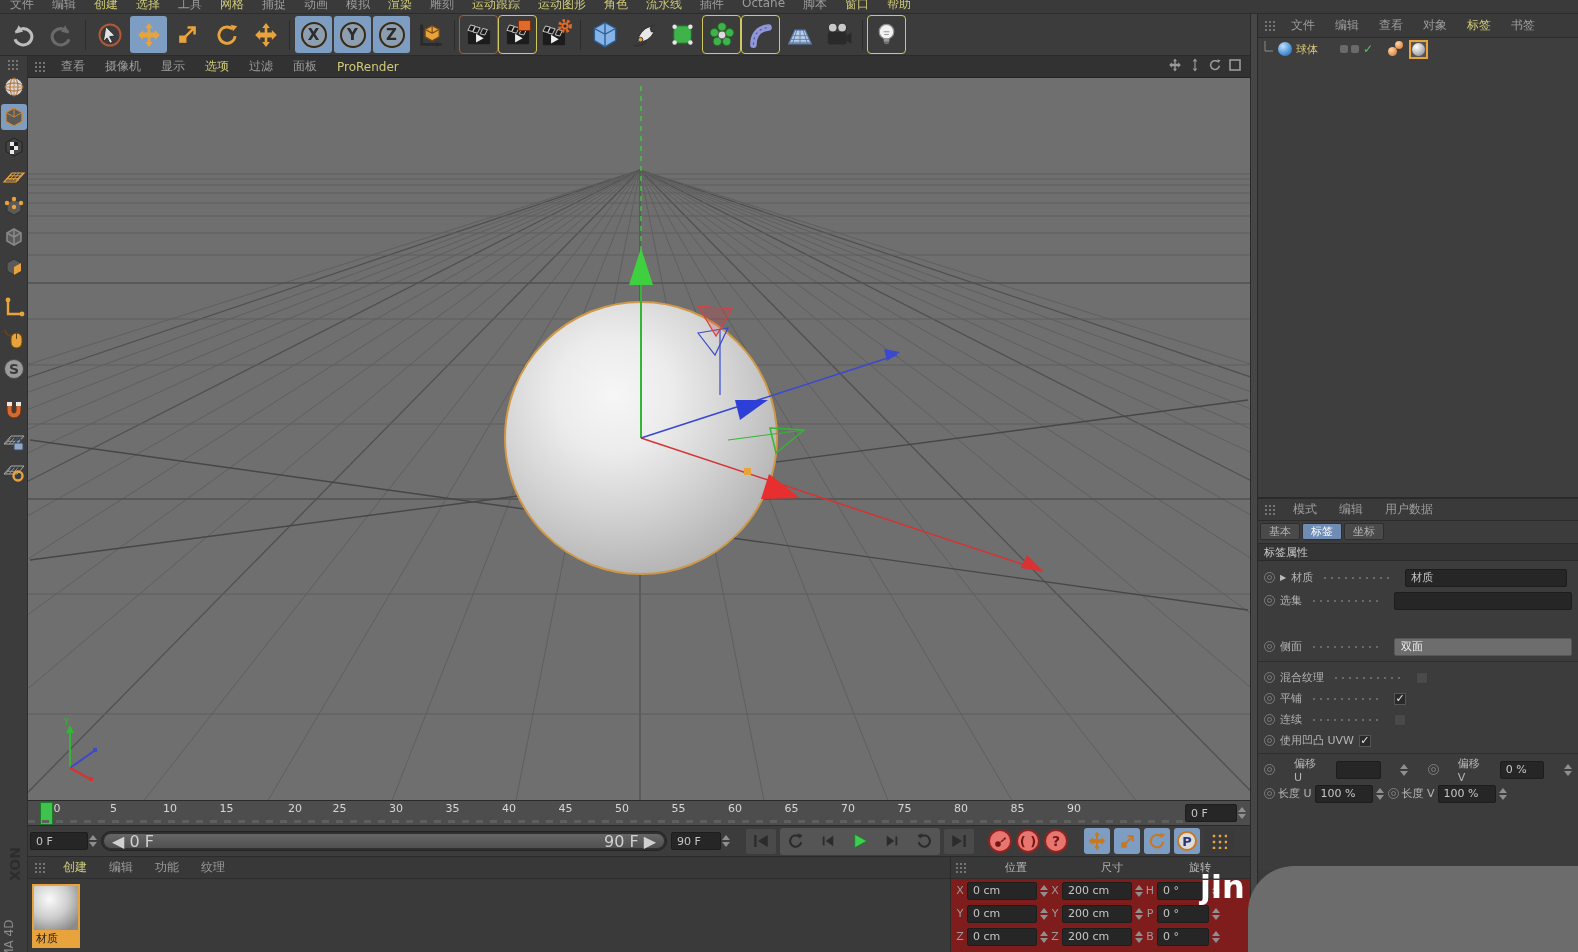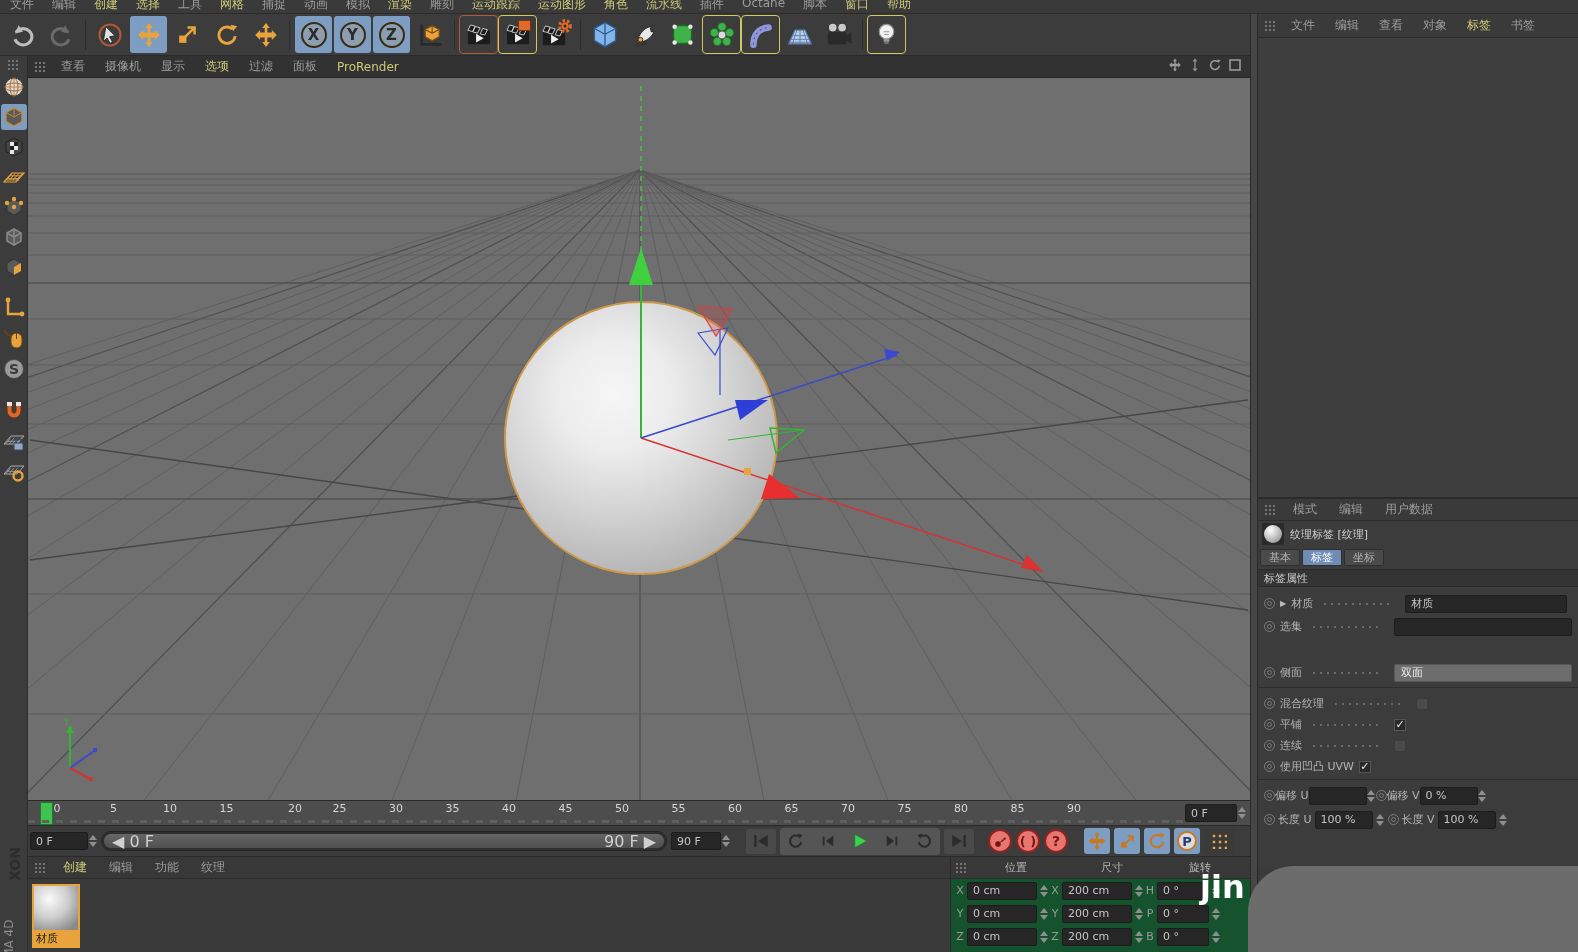--- a/index.html
+++ b/index.html
@@ -661,21 +661,21 @@
       <span class="mi">纹理</span>
     </div>
     <div class="a" style="left:4px;top:27px;width:48px;height:64px;border:2px solid #e8a33d;background:#222">
       <div style="width:44px;height:44px;margin:0;background:radial-gradient(circle at 35% 30%,#fafafa,#cdcdcd 45%,#8a8a8a 85%),#222;border-radius:0"></div>
       <div style="height:16px;background:#e8a33d;color:#1c1c1c;font-size:11px;display:flex;align-items:center;padding-left:2px">
           <span>材质</span>
         </div>
     </div>
   </div>
 
-  <div class="a" style="left:950px;top:856px;width:300px;height:96px;background:#14532d;border-top:1px solid #2a2a2a;border-left:1px solid #2a2a2a;font-size:11px">
+  <div class="a" style="left:950px;top:856px;width:300px;height:96px;background:#7f1d1d;border-top:1px solid #2a2a2a;border-left:1px solid #2a2a2a;font-size:11px">
     <div style="display:flex;align-items:center;height:22px;padding-left:4px;background:#383838;border-bottom:1px solid #2c2c2c">
       <div class="grip"></div>
       <span style="width:96px;text-align:center;color:#b8b8b8">位置</span>
       <span style="width:96px;text-align:center;color:#b8b8b8">尺寸</span>
       <span style="width:80px;text-align:center;color:#b8b8b8">旋转</span>
     </div>
     <div id="coordrows">
         <div style="display: flex; align-items: center; gap: 2px; height: 23px; padding-left: 4px; color: rgb(154, 154, 154);">
           <span style="width:10px;text-align:center">X</span>
           <div class="fld" style="width:70px">0 cm</div>
@@ -744,35 +744,50 @@
   <div class="a" style="left:1258px;top:14px;width:320px;height:483px;background:#3e3e3e">
     <div style="display:flex;align-items:center;gap:8px;height:24px;padding-left:6px;background:#3a3a3a;border-bottom:1px solid #2c2c2c;font-size:12px">
       <div class="grip"></div>
       <span class="mi">文件</span>
       <span class="mi">编辑</span>
       <span class="mi">查看</span>
       <span class="mi">对象</span>
       <span class="mi hl">标签</span>
       <span class="mi">书签</span>
     </div>
+    <div style="display:flex;align-items:center;height:22px;padding-left:4px;gap:4px">
+      <svg width="12" height="16">
+          <path d="M3 0v10h8" stroke="#8a8a8a" fill="none"></path>
+        </svg>
+      <div style="width:14px;height:14px;border-radius:50%;background:radial-gradient(circle at 35% 30%,#bfe0ff,#4a90d8 60%,#2a5a9a)"></div>
+      <span style="color:#d8c878">球体</span>
+      <div style="width:14px"></div>
+      <div style="display:flex;gap:3px">
+        <div style="width:8px;height:8px;background:#6a6a6a;border-radius:2px"></div>
+        <div style="width:8px;height:8px;background:#6a6a6a;border-radius:2px"></div>
+      </div>
+      <span style="color:#5cc45c;font-size:12px">✓</span>
+      <div style="width:6px"></div>
+      <div style="width:18px;height:18px;position:relative">
+        <div style="position:absolute;left:1px;top:7px;width:9px;height:9px;border-radius:50%;background:radial-gradient(circle at 35% 30%,#ffd8a0,#d46a2f)"></div>
+        <div style="position:absolute;left:8px;top:1px;width:8px;height:8px;border-radius:50%;background:radial-gradient(circle at 35% 30%,#ffd8a0,#d46a2f)"></div>
+      </div>
+      <div style="width:19px;height:19px;border:2px solid #e8a33d;background:#555;display:flex;align-items:center;justify-content:center">
+        <div style="width:13px;height:13px;border-radius:50%;background:radial-gradient(circle at 35% 30%,#fff,#b9b9b9 55%,#7d7d7d)"></div>
+      </div>
+    </div>
   </div>
 
   <div class="a" style="left:1258px;top:497px;width:320px;height:373px;background:#3c3c3c;border-top:2px solid #2a2a2a;font-size:11px">
     <div style="display:flex;align-items:center;gap:10px;height:22px;padding-left:6px;background:#3a3a3a;border-bottom:1px solid #2c2c2c;font-size:12px">
       <div class="grip"></div>
       <span class="mi">模式</span>
       <span class="mi">编辑</span>
       <span class="mi">用户数据</span>
     </div>
-    <div style="display:flex;align-items:center;gap:6px;height:26px;padding-left:4px">
-      <div style="width:22px;height:22px;background:#2a2a2a;display:flex;align-items:center;justify-content:center">
-          <div style="width:18px;height:18px;border-radius:50%;background:radial-gradient(circle at 35% 30%,#fff,#b9b9b9 55%,#7d7d7d)"></div>
-        </div>
-      <span style="color:#d0d0d0">纹理标签 [纹理]</span>
-    </div>
     <div style="display:flex;gap:2px;padding:2px 0 3px 2px">
       <div class="tab">
           <span>基本</span>
         </div>
       <div class="tab act">
           <span>标签</span>
         </div>
       <div class="tab">
           <span>坐标</span>
         </div>
@@ -826,21 +841,21 @@
         <span class="chk on"></span>
       </div>
       <div class="arow" style="top:148px">
         <span class="keyc"></span>
         <span>连续</span>
           <span class="ldr"></span>
         <span class="chk"></span>
       </div>
       <div class="a" style="left:0;right:0;top:192px;height:1px;background:#2e2e2e"></div>
 
-      <div class="arow" style="top:198px;gap:0">
+      <div class="arow" style="top:198px;gap:19px">
         <span class="keyc"></span>
         <span>偏移 U</span>
         <div class="fld" style="width:58px">
             <span></span>
           </div>
         <div class="stp">
             <i class="u"></i>
             <i class="d"></i>
           </div>
         <span class="keyc"></span>

